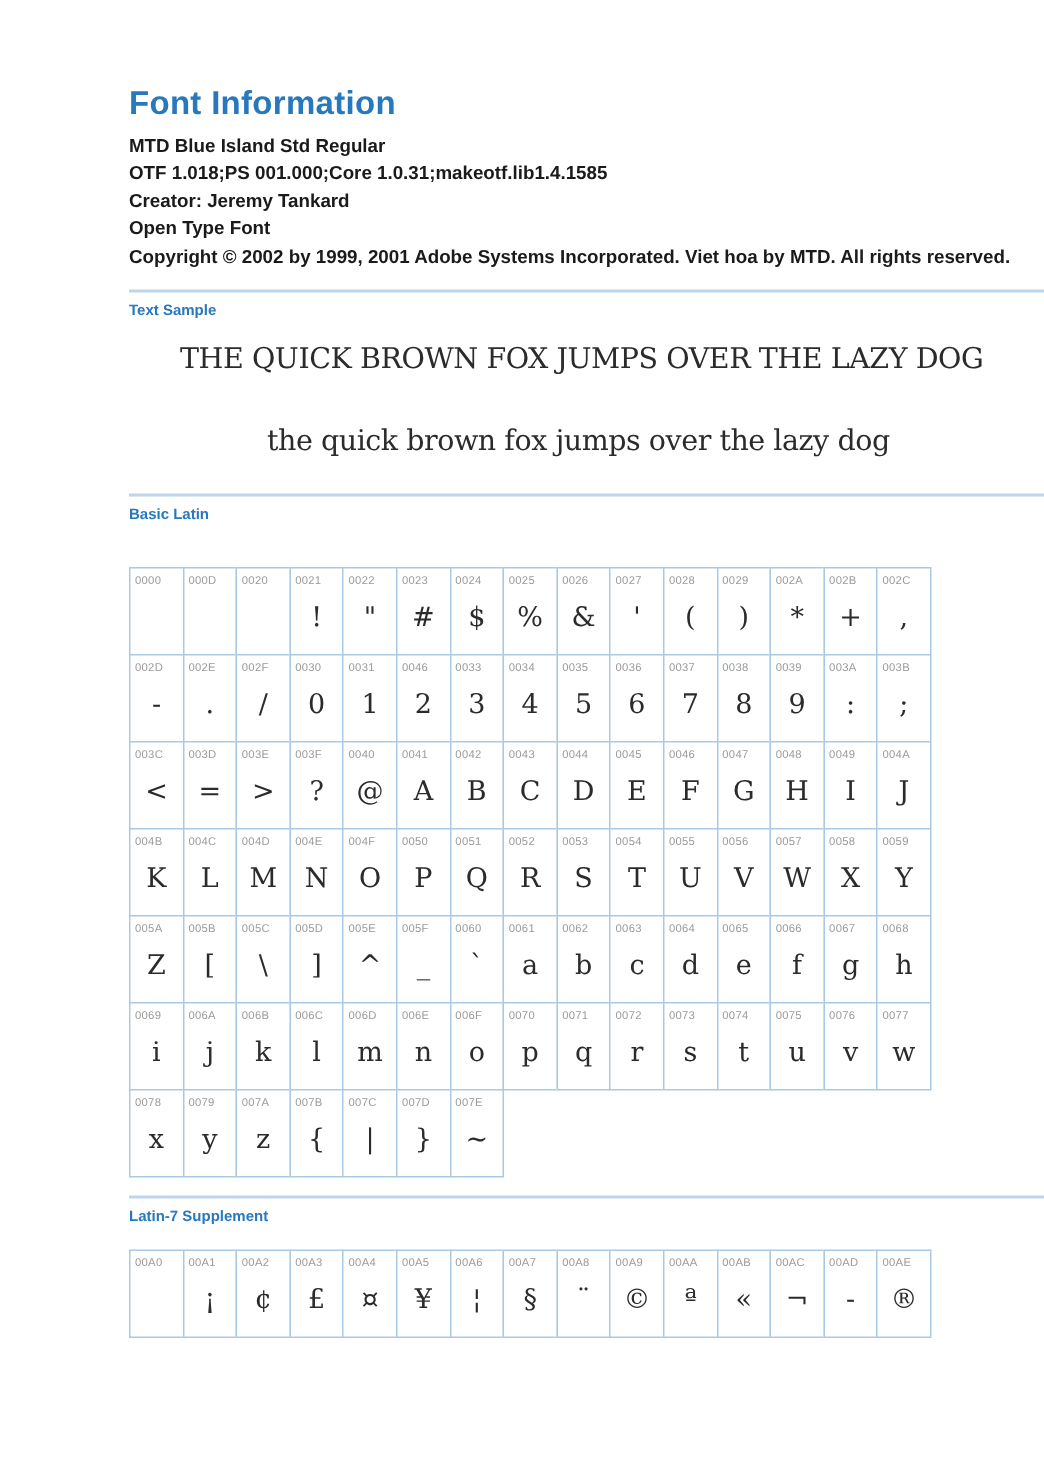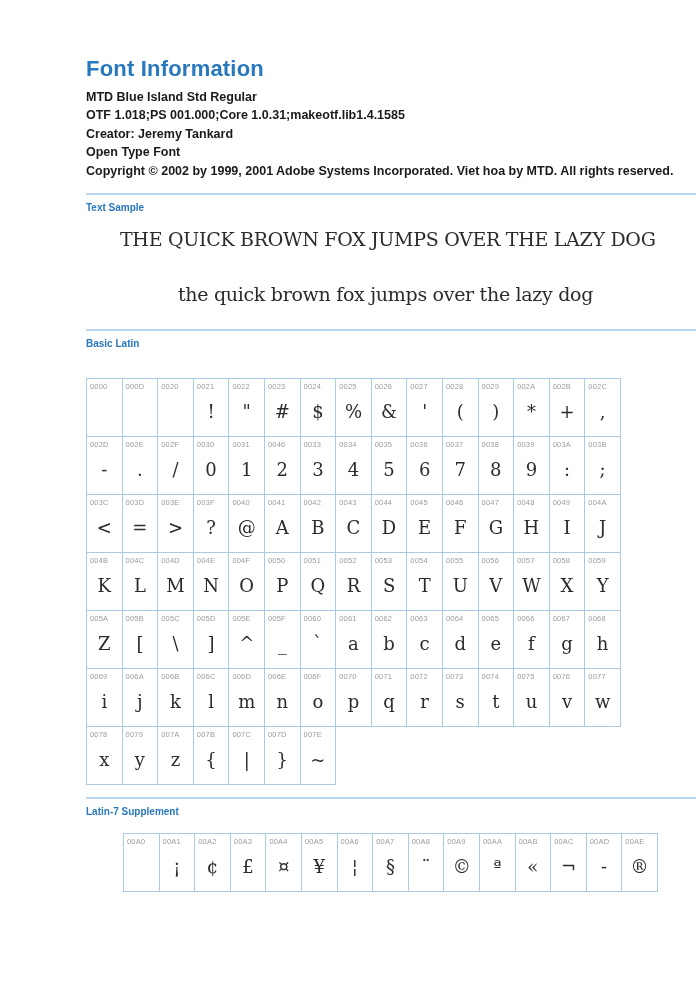--- a/index.html
+++ b/index.html
@@ -38,21 +38,21 @@
     font-family:"DejaVu Serif","Liberation Serif",serif;
     font-size:19px;color:var(--glyph);letter-spacing:-0.3px;white-space:nowrap;
   }
   .sample-lower{
     margin:33px 0 0 92px;
     font-family:"DejaVu Serif","Liberation Serif",serif;
     font-size:19px;color:var(--glyph);letter-spacing:-0.3px;white-space:nowrap;
   }
   .glyph-table{margin-top:18px;}
   .bl-table{margin-top:30px;}
-  .l1-table{margin-top:17px;margin-left:37px;}
+  .l1-table{margin-top:17px;}
   .glyph-row{display:flex;margin-top:-1px;}
   .glyph-cell{
     width:36.6px;height:59px;border:1px solid var(--border);
     margin-left:-1px;background:#fff;flex:none;
   }
   .glyph-row .glyph-cell:first-child{margin-left:0;}
   .cell-code{
     display:block;font-size:7.5px;color:var(--code);
     padding:3px 0 0 3px;line-height:9px;letter-spacing:0.2px;
   }

